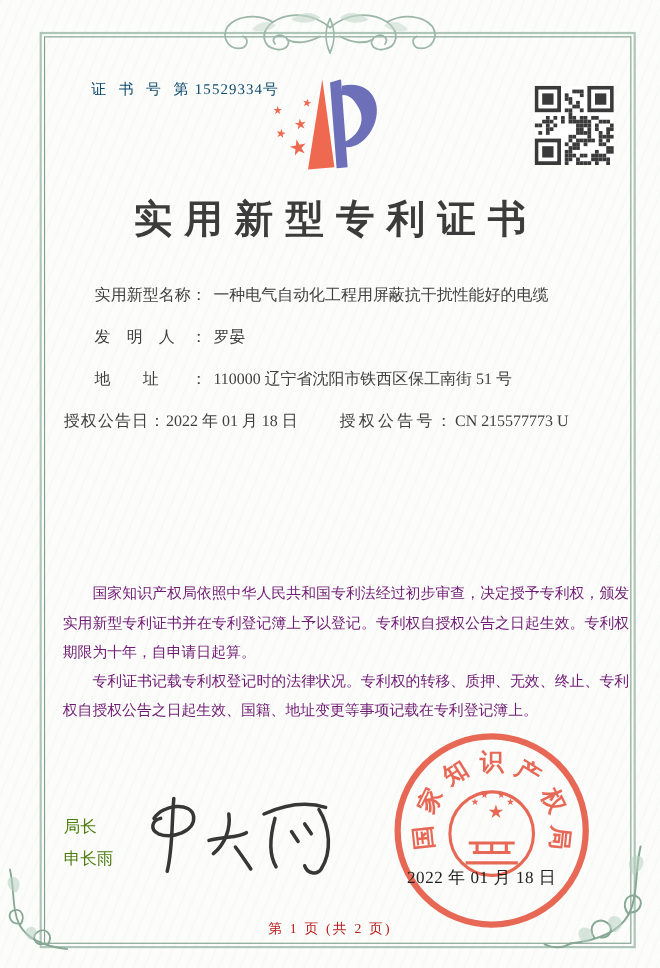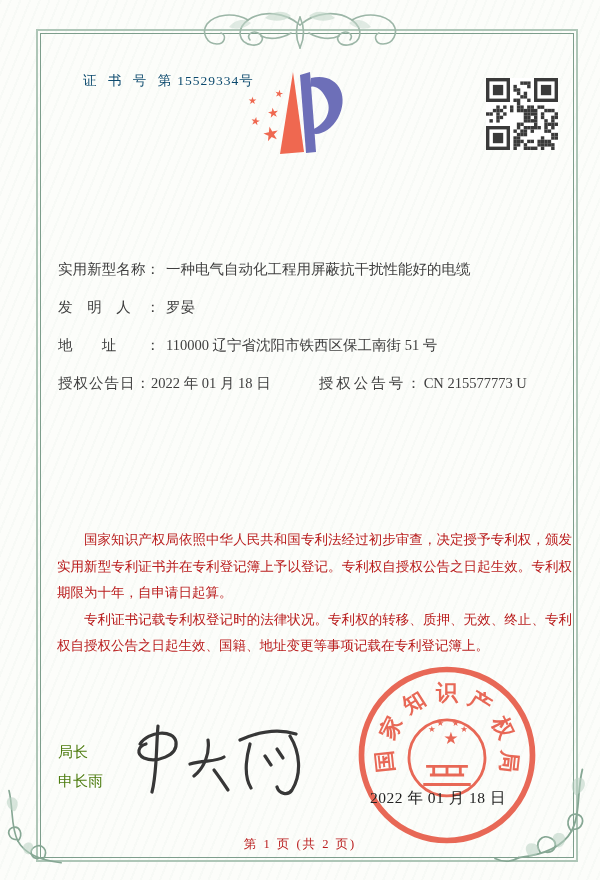--- a/index.html
+++ b/index.html
@@ -12,27 +12,27 @@
   .frame-inner{position:absolute;inset:2px;border:1px solid #7d9e8c;}
   
   .cert-no{position:absolute;left:55px;top:72px;font-size:13.5px;color:#0c4a6e;margin-left:28px;}
   .cert-no .lbl{letter-spacing:4px;}
   .cert-no .num{letter-spacing:1px;margin-left:2px;}
   .title{position:absolute;left:0;right:0;top:176px;text-align:center;font-size:35px;font-weight:bold;
     letter-spacing:11px;padding-left:11px;color:#3c3c3c;}
   
   .fields{position:absolute;left:58px;top:258px;right:38px;font-size:14.5px;color:#3f3f3f;}
   .frow{margin-bottom:16px;line-height:22px;white-space:nowrap;}
-  .flabel{display:inline-block;width:102px;text-align:justify;text-align-last:justify;vertical-align:top;}
+  .flabel{display:inline-block;width:102px;text-align:justify;text-align-last:justify;vertical-align:top;margin-left:28px;}
   .fvalue{margin-left:6px;}
   .grant .glabel{letter-spacing:1px;}
-  .grant .glabel2{letter-spacing:3px;margin-left:48px;}
+  .grant .glabel2{letter-spacing:3px;margin-left:38px;}
   
   .paras{position:absolute;left:57px;top:527px;right:28px;font-size:13.5px;line-height:26.5px;
-    color:#b91c1c;text-align:justify;}
+    color:#701a75;text-align:justify;}
   .paras p{margin:0;text-indent:2em;}
   
   .director{position:absolute;left:58px;top:738px;font-size:15px;line-height:29px;color:#4d7c0f;}
   .sig{position:absolute;left:128px;top:718px;}
   
   .seal{position:absolute;left:352px;top:660px;opacity:.9;}
   .stamp-date{position:absolute;left:370px;top:788px;font-size:15.5px;color:#222;letter-spacing:.5px;z-index:5;}
   
   .footer{position:absolute;left:0;right:0;top:836px;text-align:center;font-size:12.5px;color:#b91c1c;letter-spacing:2px;}
   
@@ -210,20 +210,21 @@
           <rect x="37.71" y="68.57" width="3.43" height="3.43"></rect>
           <rect x="41.14" y="68.57" width="3.43" height="3.43"></rect>
           <rect x="44.57" y="68.57" width="3.43" height="3.43"></rect>
           <rect x="48.00" y="68.57" width="3.43" height="3.43"></rect>
           <rect x="54.86" y="68.57" width="3.43" height="3.43"></rect>
           <rect x="65.14" y="68.57" width="3.43" height="3.43"></rect>
         </g>
     </g>
   </svg>
 
+  <div class="title">实用新型专利证书</div>
 
   <div class="fields">
     <div class="frow">
       <span class="flabel">实用新型名称：</span><span class="fvalue">一种电气自动化工程用屏蔽抗干扰性能好的电缆</span>
     </div>
     <div class="frow">
       <span class="flabel">发明人：</span><span class="fvalue">罗晏</span>
     </div>
     <div class="frow">
       <span class="flabel">地址：</span><span class="fvalue">110000 辽宁省沈阳市铁西区保工南街 51 号</span>

